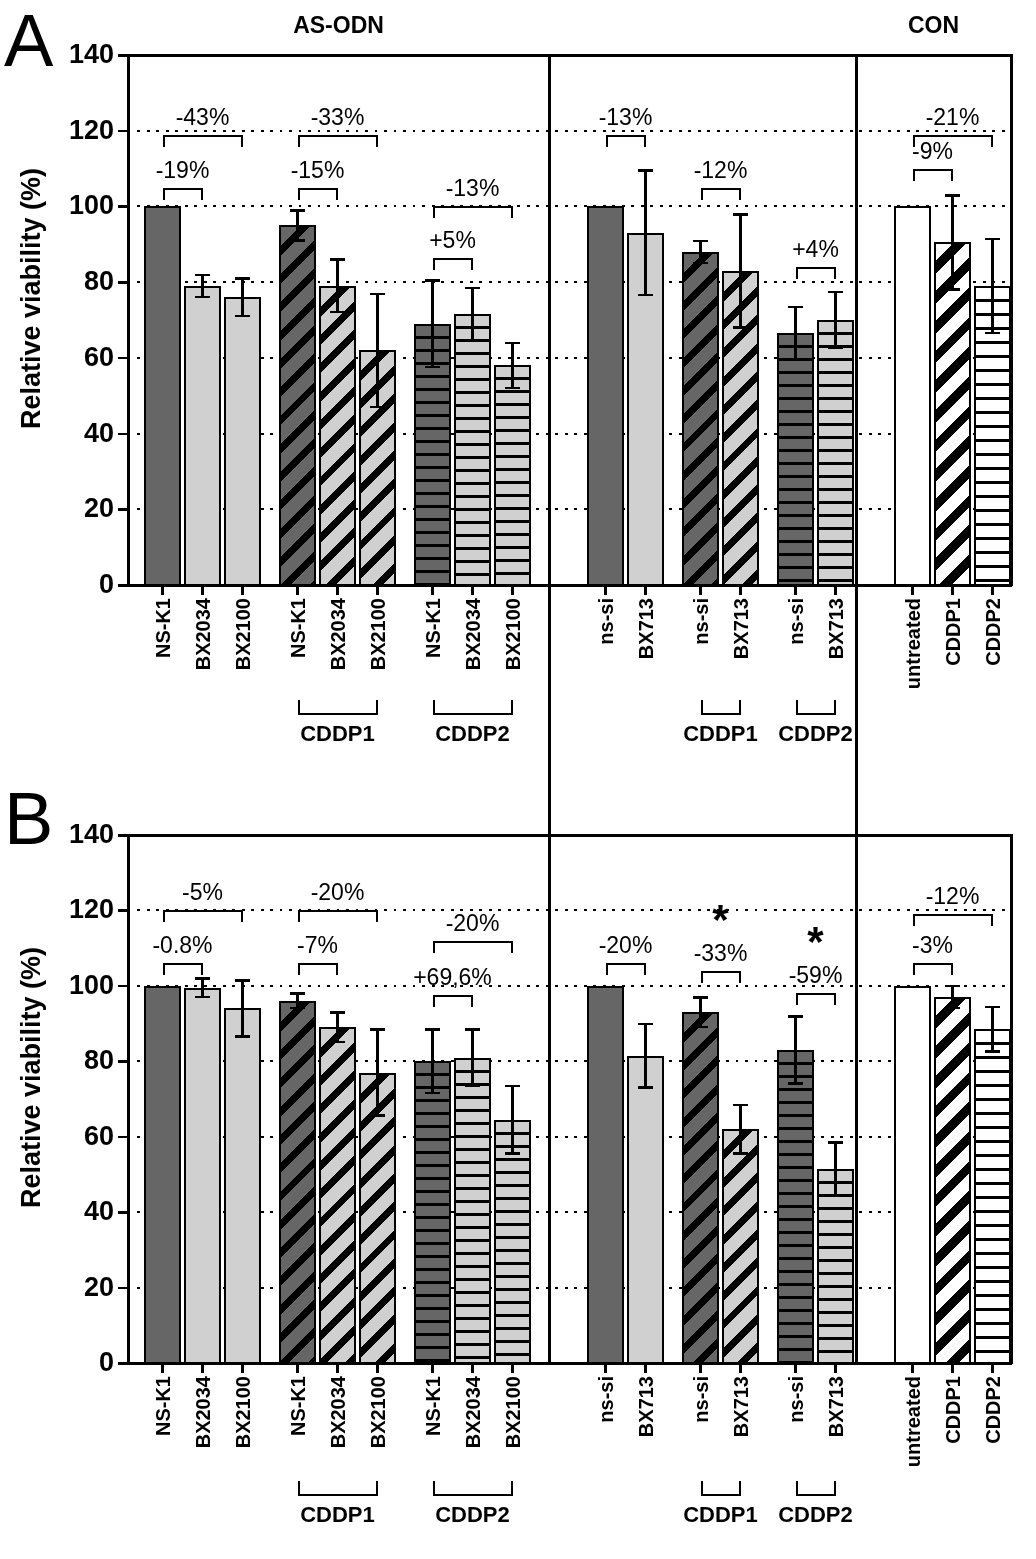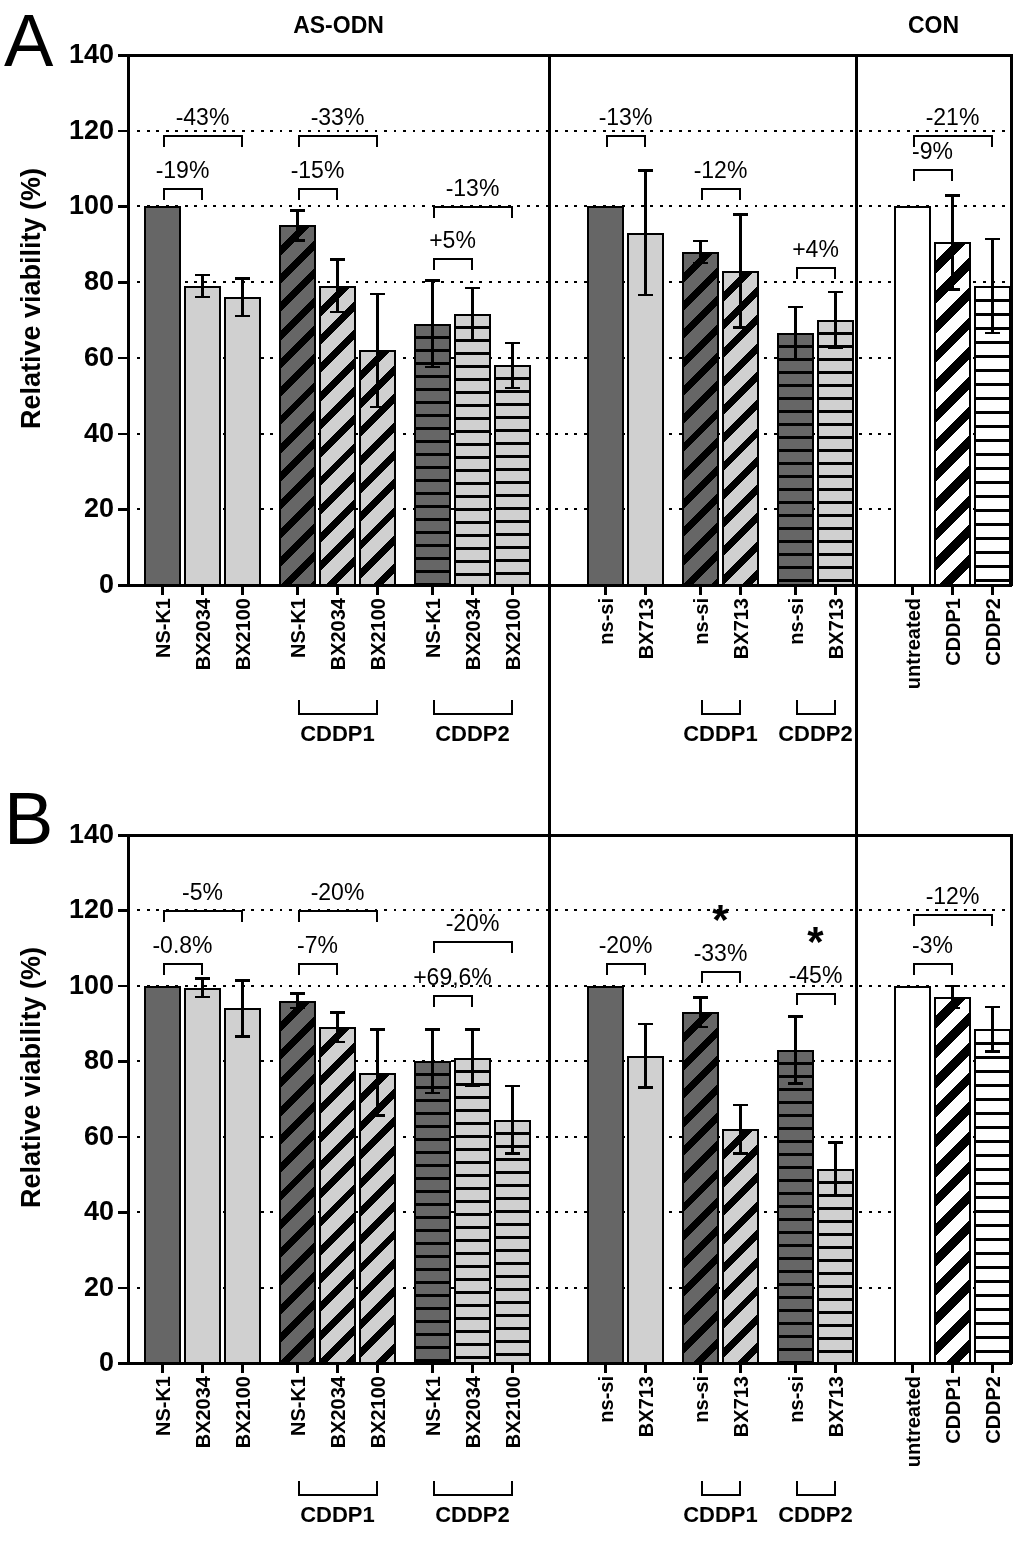--- a/index.html
+++ b/index.html
@@ -340,21 +340,21 @@
       <div class="xtick" style="left: 834.25px; top: 1365px;"></div>
       <div class="xlabel" style="left: 822.5px; top: 1376px;">BX713</div>
       <div class="group-bracket" style="left: 795.5px; top: 1481px; width: 40px;"></div>
       <div class="group-label" style="left: 745.5px; top: 1502px;">CDDP2</div>
       <div class="annot-bracket" style="left: 605.5px; top: 963.229px; width: 40px;"></div>
       <div class="annot-label" style="left: 560.5px; top: 933.229px;">-20%</div>
       <div class="annot-bracket" style="left: 700.5px; top: 970.771px; width: 40px;"></div>
       <div class="annot-label" style="left: 655.5px; top: 940.771px;">-33%</div>
       <div class="annot-star" style="left: 655.5px; top: 898.771px;">*</div>
       <div class="annot-bracket" style="left: 795.5px; top: 993.4px; width: 40px;"></div>
-      <div class="annot-label" style="left: 750.5px; top: 963.4px;">-45%</div>
+      <div class="annot-label" style="left: 750.5px; top: 963.4px;">-59%</div>
       <div class="annot-star" style="left: 750.5px; top: 921.4px;">*</div>
       <div class="bar white-solid" style="left: 894px; top: 985.857px; width: 37px; height: 378.143px;"></div>
       <div class="xtick" style="left: 911.25px; top: 1365px;"></div>
       <div class="xlabel" style="left: 899.5px; top: 1376px;">untreated</div>
       <div class="bar white-diag" style="left: 934px; top: 997.171px; width: 37px; height: 366.829px;"></div>
       <div class="errline" style="left: 951.25px; top: 985.857px; height: 22.6286px;"></div>
       <div class="errcap" style="left: 945px; top: 984.857px;"></div>
       <div class="errcap" style="left: 945px; top: 1006.99px;"></div>
       <div class="xtick" style="left: 951.25px; top: 1365px;"></div>
       <div class="xlabel" style="left: 939.5px; top: 1376px;">CDDP1</div>

